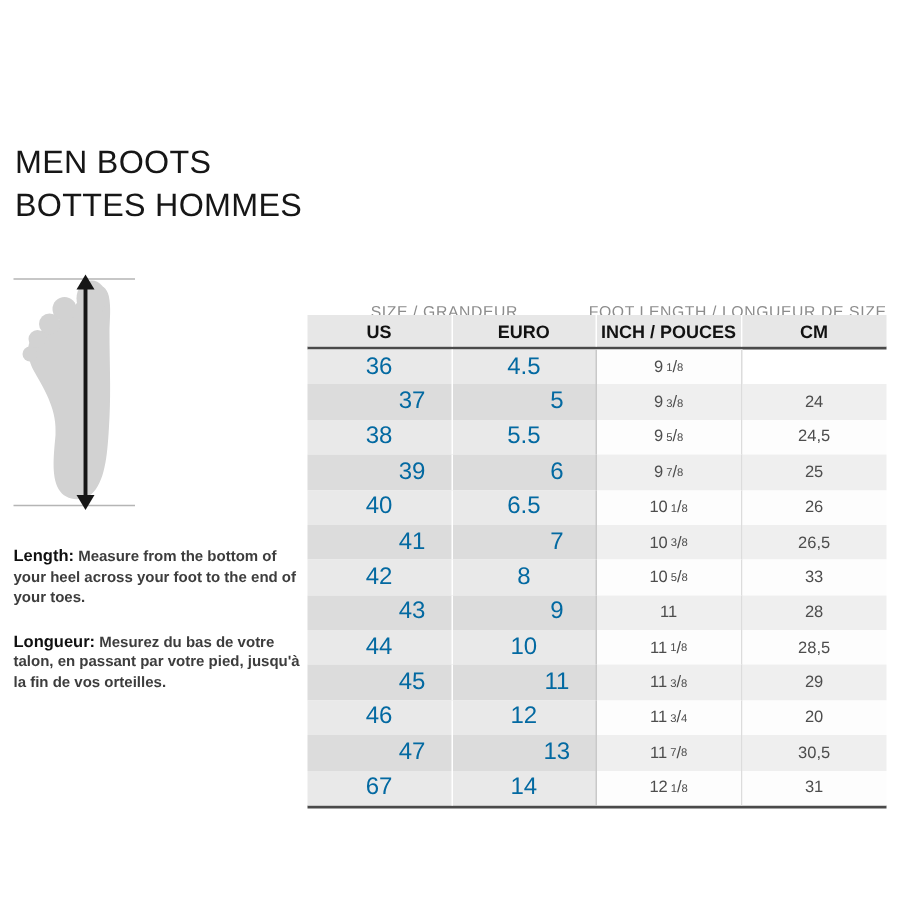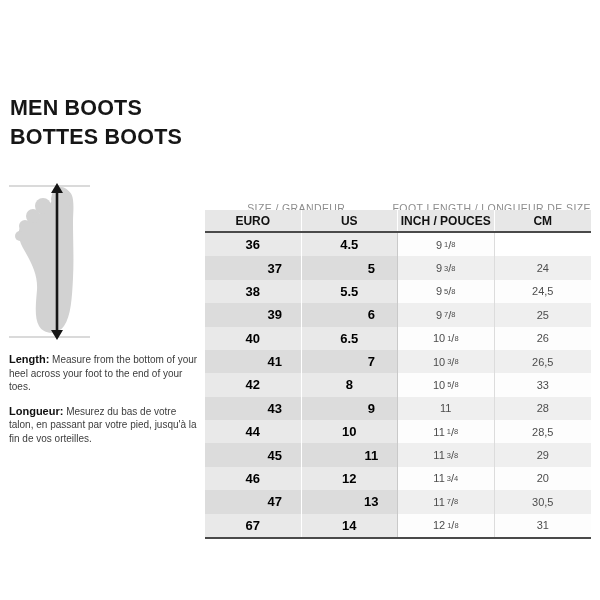--- a/index.html
+++ b/index.html
@@ -8,33 +8,33 @@
     background: #ffffff;
     font-family: "Liberation Sans", sans-serif;
     position: relative;
     overflow: hidden;
   }
   .page { position: absolute; inset: 0; }
 
   
   .title {
     position: absolute; left: 10px; top: 94px;
-    font-size: 21.5px; font-weight: bold; color: #161616;
+    font-size: 21.5px; font-weight: normal; color: #161616;
     line-height: 29px; letter-spacing: 0.2px;
   }
 
   
   .foot-illo { position: absolute; left: 5px; top: 180px; width: 90px; height: 163px; }
 
   
   .notes {
     position: absolute; left: 9px; top: 349px; width: 194px;
     font-size: 10px; line-height: 13.5px; color: #3d3d3d;
   }
-  .notes p { margin: 4px 0 11px 0; }
+  .notes p { margin: 16px 0 11px 0; font-weight: bold; }
   .notes b { font-size: 11px; color: #101010; }
 
   
   .sizechart { position: absolute; left: 205px; top: 185px; width: 386px; }
   .group-row { display: flex; gap: 5px; height: 22px; margin-bottom: 3px; }
   .group-cell {
     flex: 1; background: #d9d9d9; color: #8c8c8c;
     font-size: 10.5px; letter-spacing: 0.4px;
     display: flex; align-items: center; justify-content: center;
     white-space: nowrap;
@@ -47,41 +47,41 @@
     display: flex; align-items: center; justify-content: center;
     white-space: nowrap;
   }
   .colhead:not(:last-child) { border-right: 1px solid #ffffff; }
   .tbody { border-bottom: 2px solid #4a4a4a; }
   .trow { display: flex; height: 23.38px; }
   .cell {
     width: 25%; box-sizing: border-box;
     display: flex; align-items: center; justify-content: center;
   }
-  .cell.size { font-weight: bold; font-size: 13px; color: #000000; }
+  .cell.size { font-weight: normal; font-size: 16px; color: #0369a1; }
   .cell.len  { font-size: 11px; color: #4d4d4d; }
   .trow.light .size { background: #e9e9e9; }
   .trow.light .len  { background: #fdfdfd; }
   .trow.dark  .size { background: #dcdcdc; padding-left: 44px; }
   .trow.dark  .len  { background: #efefef; }
   .cell.euro { border-right: 1px solid #ffffff; }
   .cell.us   { border-right: 1px solid #c9c9c9; }
   .cell.inch { border-right: 1px solid #dcdcdc; }
   .cell .num   { font-size: 7.5px; vertical-align: 3.5px; margin-left: 2px; }
   .cell .slash { font-size: 11px; }
   .cell .den   { font-size: 7.5px; vertical-align: -1.5px; }
 </style>
 </head>
 <body>
 
 <div class="page">
 
   <div class="title">
     <div>MEN BOOTS</div>
-    <div>BOTTES BOOTS</div>
+    <div>BOTTES HOMMES</div>
   </div>
 
   <svg class="foot-illo" viewBox="0 0 90 163">
     <line x1="4" y1="6" x2="85" y2="6" stroke="#b5b5b5" stroke-width="1"></line>
     <line x1="4" y1="157" x2="85" y2="157" stroke="#b5b5b5" stroke-width="1"></line>
     <g fill="#d2d2d2">
       <path d="M54 12 C60 8 67 10 68 20 C69 28 68 34 68 42 C68 60 69 80 68 98 C67 118 66 136 59 146 C53 155 39 155 34 146 C29 137 31 122 32 110 C33 94 26 82 18 68 C12 57 12 47 20 42 C29 37 38 32 44 25 C48 20 50 15 54 12 Z"></path>
       <ellipse cx="56" cy="19" rx="10" ry="12"></ellipse>
       <circle cx="38" cy="26" r="8"></circle>
       <circle cx="28" cy="36" r="7"></circle>
@@ -99,22 +99,22 @@
     <p><b>Length:</b><span> Measure from the bottom of your heel across your foot to the end of your toes.</span></p>
     <p><b>Longueur:</b><span> Mesurez du bas de votre talon, en passant par votre pied, jusqu'à la fin de vos orteilles.</span></p>
   </div>
 
   <div class="sizechart">
     <div class="group-row">
       <div class="group-cell">SIZE / GRANDEUR</div>
       <div class="group-cell">FOOT LENGTH / LONGUEUR DE SIZE</div>
     </div>
     <div class="colhead-row">
+      <div class="colhead">US</div>
       <div class="colhead">EURO</div>
-      <div class="colhead">US</div>
       <div class="colhead">INCH / POUCES</div>
       <div class="colhead">CM</div>
     </div>
     <div class="tbody">
         <div class="trow light">
           <div class="cell size euro">36</div>
           <div class="cell size us">4.5</div>
           <div class="cell len inch">9<span class="num">1</span><span class="slash">/</span><span class="den">8</span></div>
         </div>
         <div class="trow dark">

